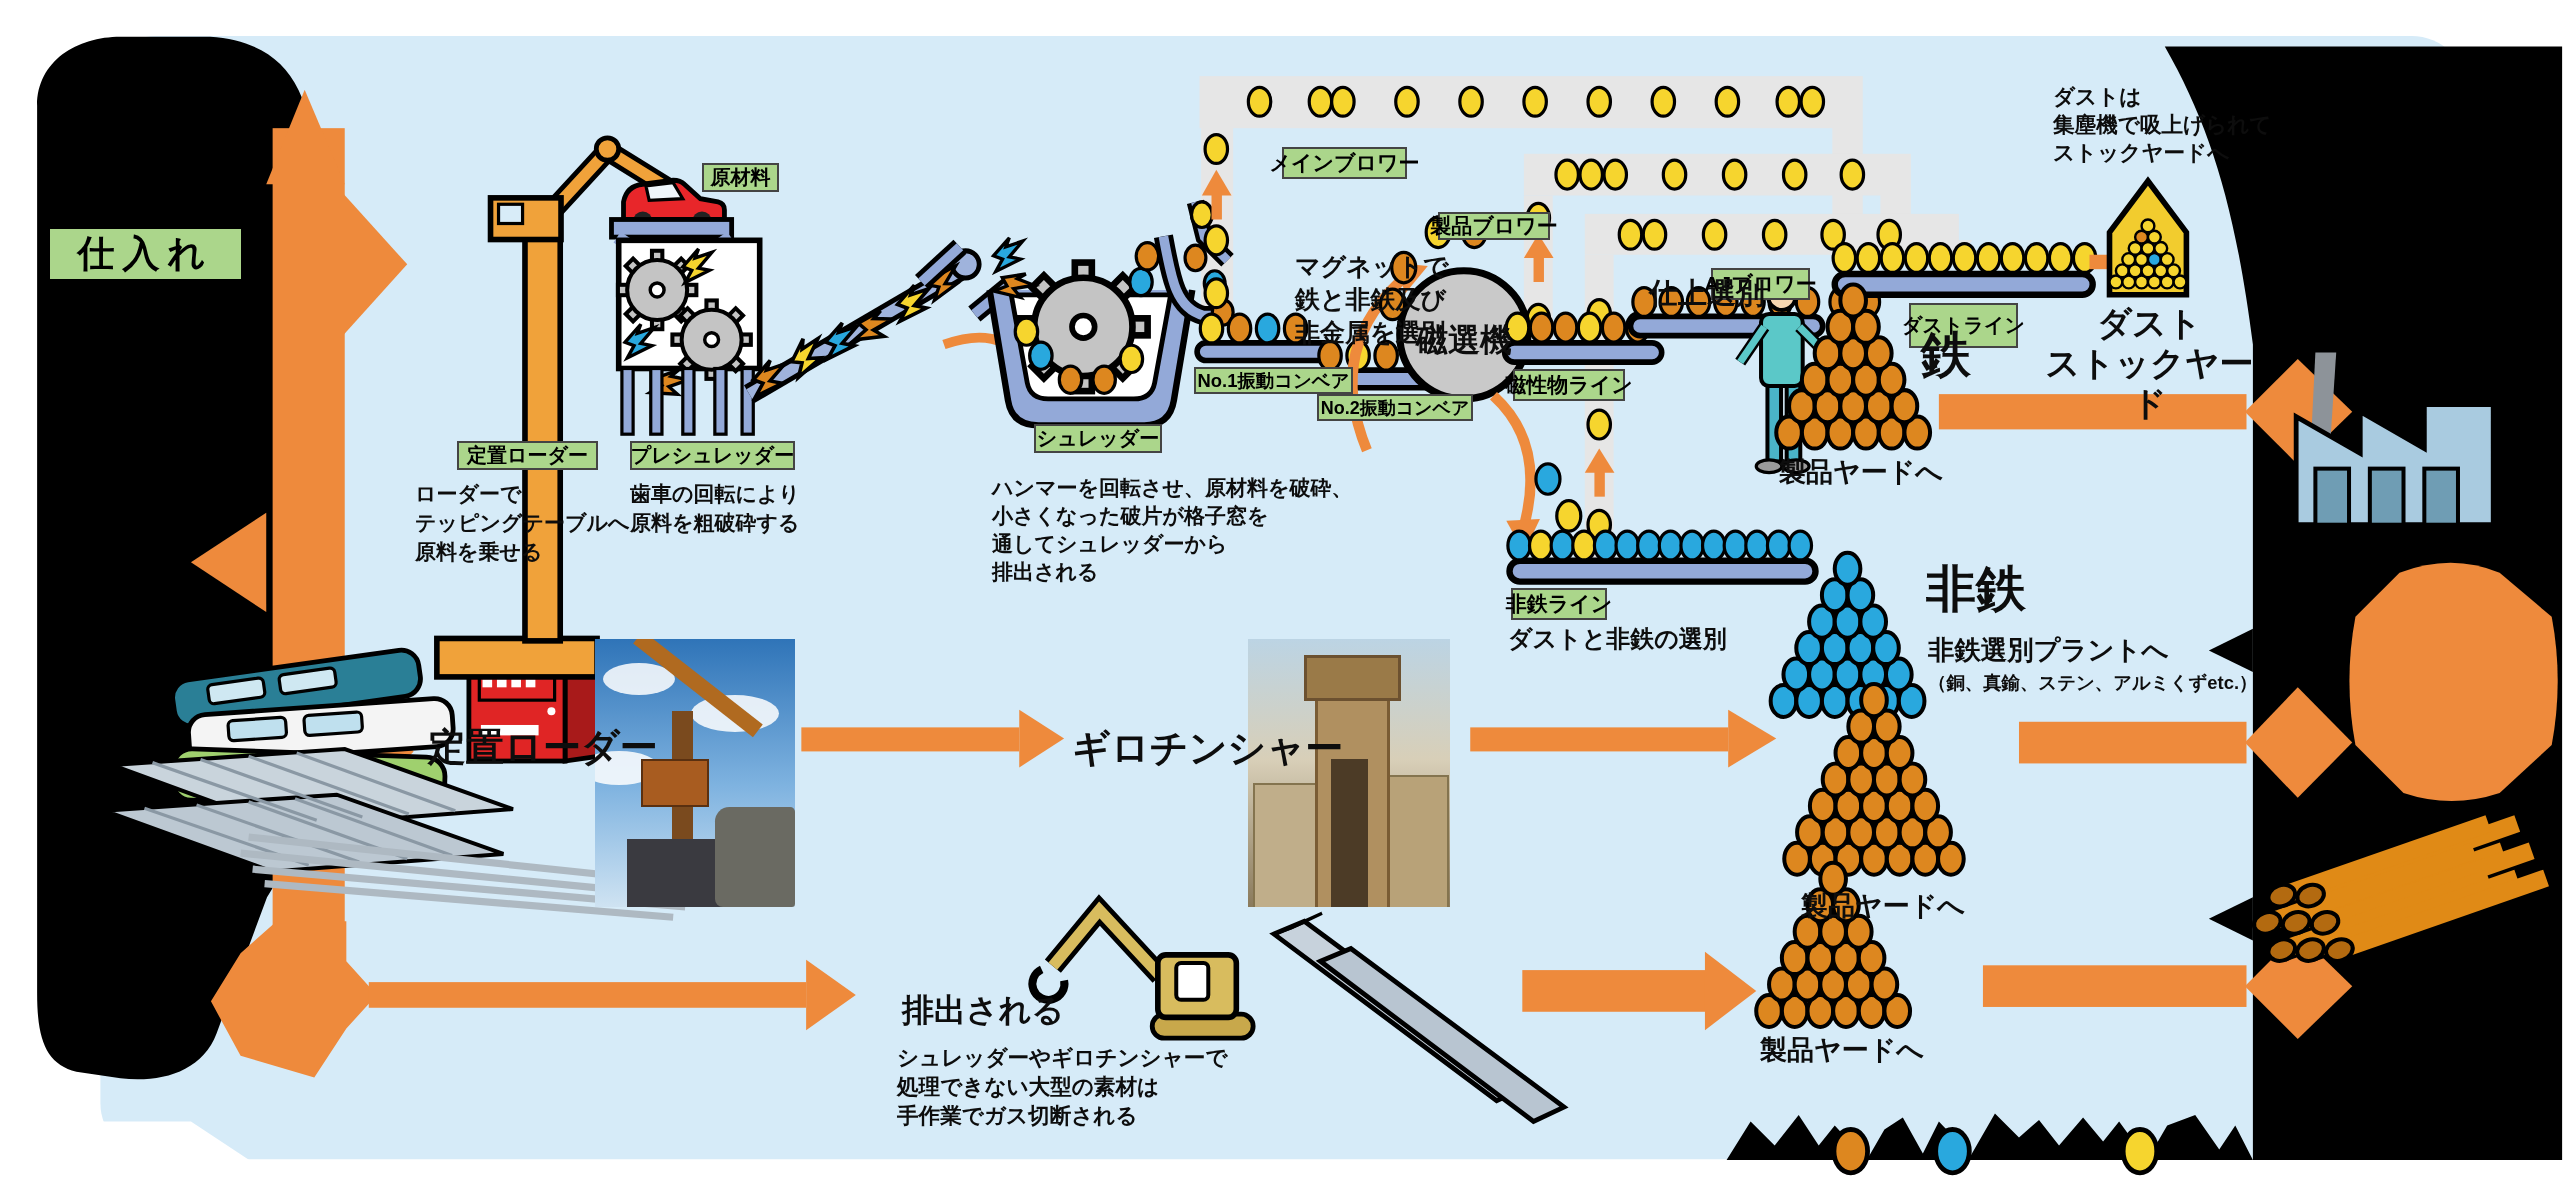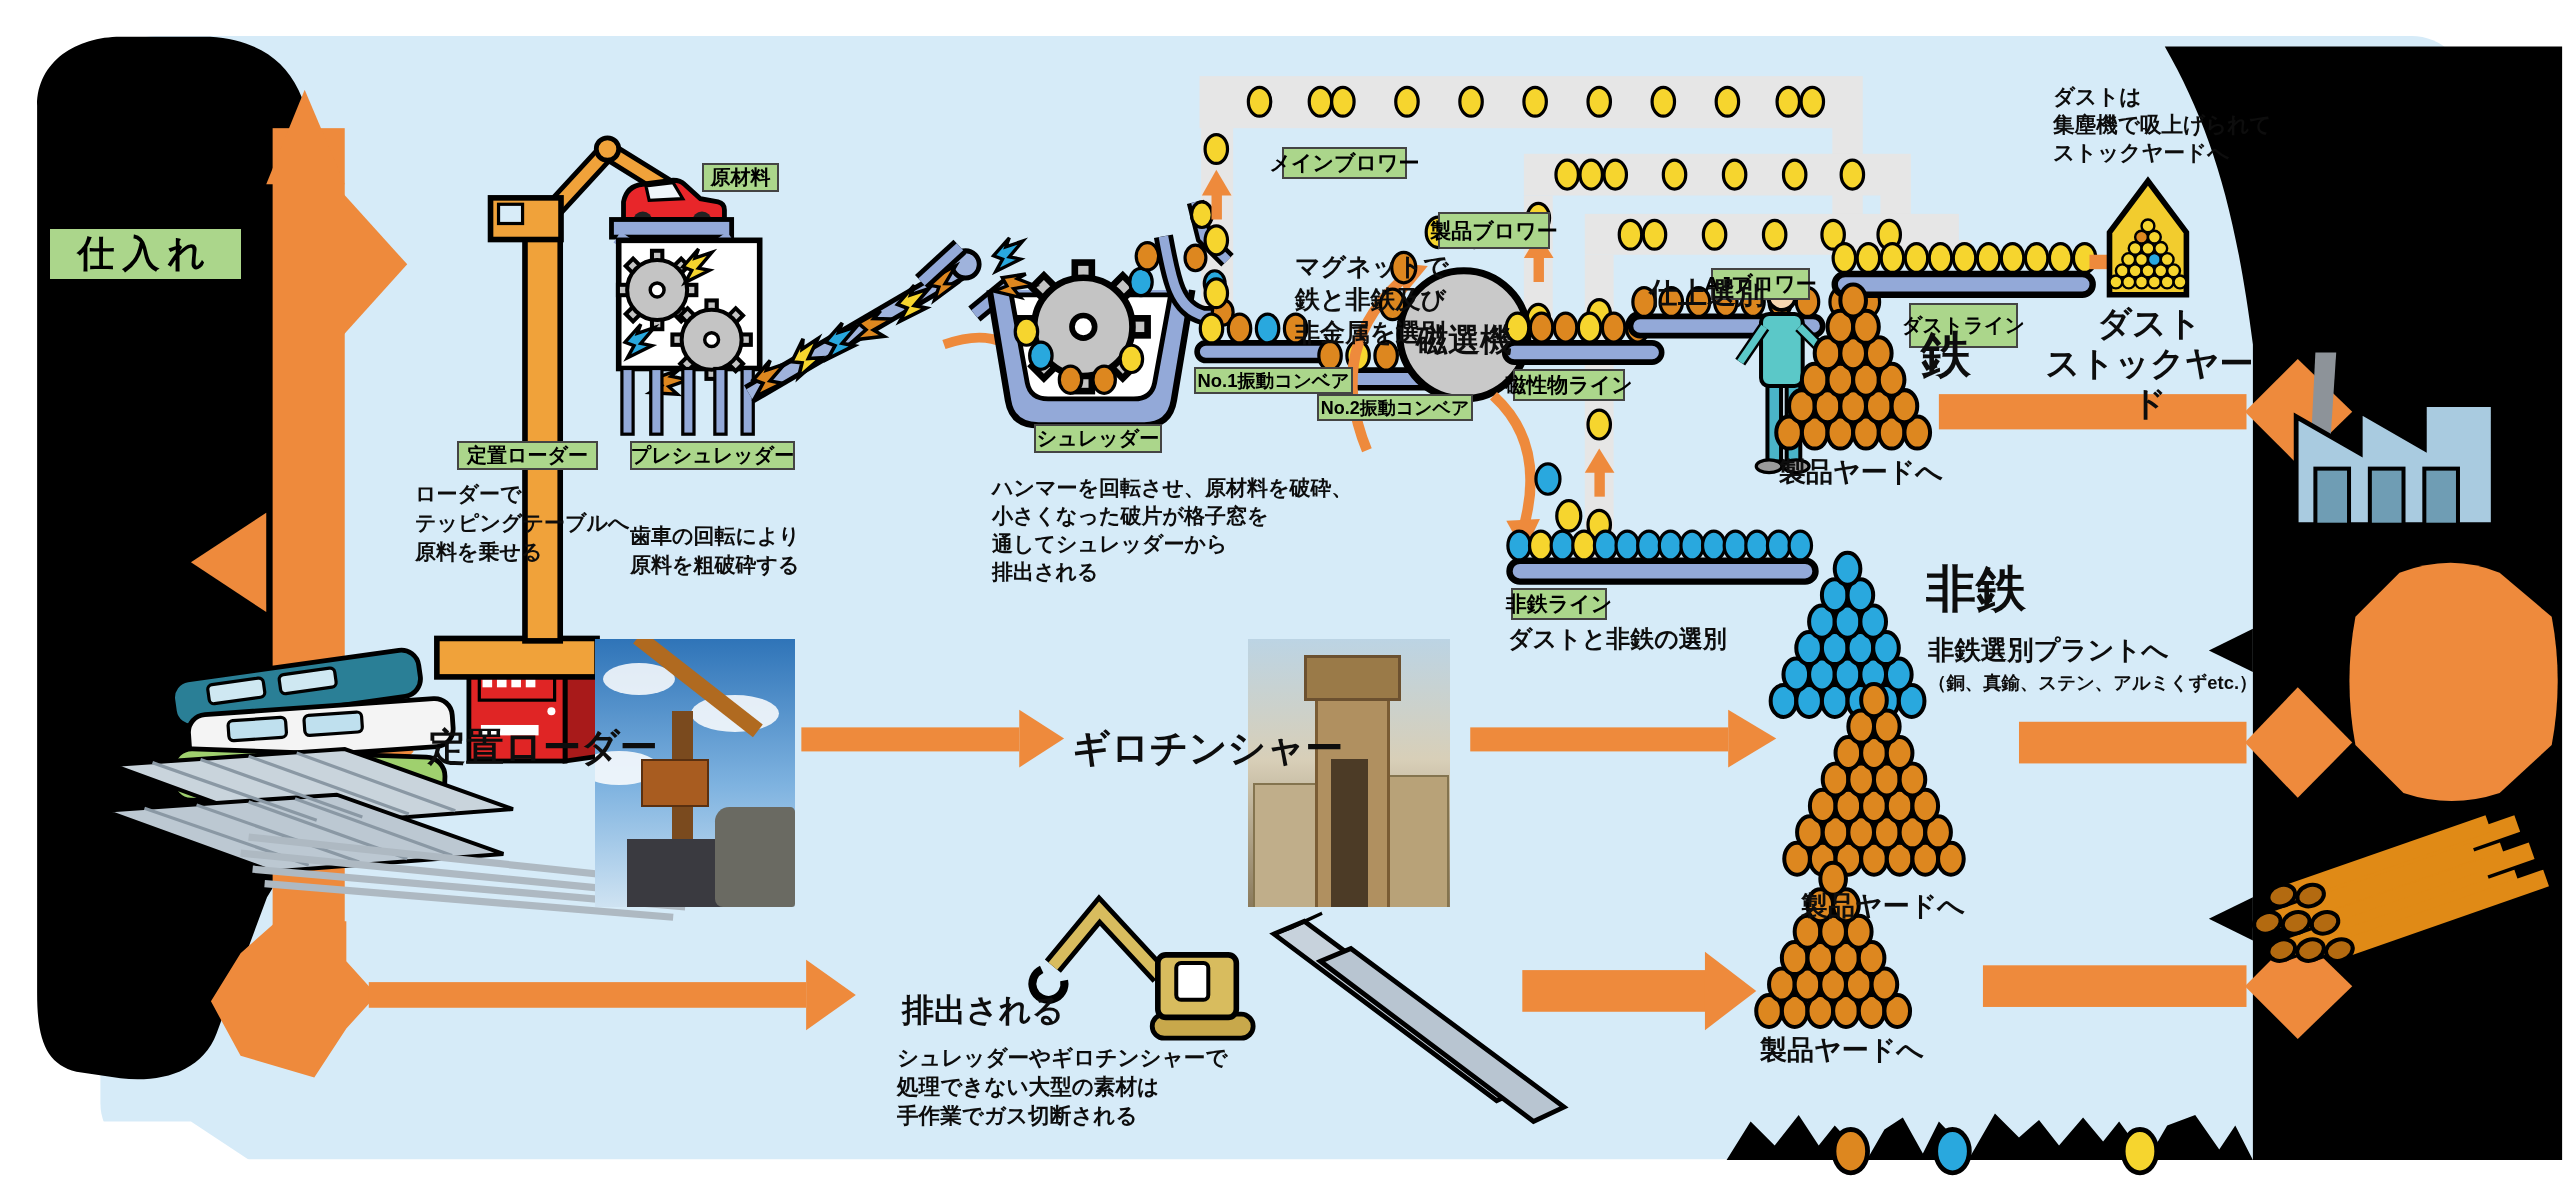--- a/index.html
+++ b/index.html
@@ -627,32 +627,32 @@
 </div>
 
 <div class="glabel noborder" style="left:50px;top:229px;width:191px;height:50px;font-size:37px;">仕入れ</div>
 <div class="glabel" style="left:457px;top:441px;width:141px;height:29px;font-size:20px;">定置ローダー</div>
 <div class="glabel" style="left:630px;top:441px;width:165px;height:29px;font-size:20px;">プレシュレッダー</div>
 <div class="glabel" style="left:702px;top:163px;width:77px;height:29px;font-size:20px;">原材料</div>
 <div class="glabel" style="left:1034px;top:424px;width:128px;height:29px;font-size:20px;">シュレッダー</div>
 <div class="glabel" style="left:1194px;top:367px;width:159px;height:27px;font-size:18.4px;">No.1振動コンベア</div>
 <div class="glabel" style="left:1317px;top:394px;width:156px;height:27px;font-size:18px;">No.2振動コンベア</div>
 <div class="glabel" style="left:1282px;top:147px;width:125px;height:32px;font-size:21px;">メインブロワー</div>
-<div class="glabel" style="left:1438px;top:212px;width:112px;height:37px;font-size:21px;">製品ブロワー</div>
+<div class="glabel" style="left:1438px;top:212px;width:112px;height:28px;font-size:21px;">製品ブロワー</div>
 <div class="glabel" style="left:1711px;top:268px;width:99px;height:32px;font-size:21px;">AJブロワー</div>
 <div class="glabel" style="left:1513px;top:369px;width:112px;height:32px;font-size:21px;">磁性物ライン</div>
 <div class="glabel" style="left:1511px;top:588px;width:96px;height:32px;font-size:21px;">非鉄ライン</div>
 <div class="glabel" style="left:1909px;top:303px;width:109px;height:45px;font-size:20px;">ダストライン</div>
 
 <div class="t" style="left:1400px;top:319px;width:128px;text-align:center;font-size:32px;">磁選機</div>
 
 <div class="t" style="left:415px;top:479px;font-size:21px;line-height:29px;">ローダーで
 テッピングテーブルへ
 原料を乗せる</div>
-<div class="t" style="left:630px;top:479px;font-size:21px;line-height:29px;margin-top:42px;">歯車の回転により
+<div class="t" style="left:630px;top:479px;font-size:21px;line-height:29px;">歯車の回転により
 原料を粗破砕する</div>
 <div class="t" style="left:992px;top:474px;font-size:21px;line-height:28px;">ハンマーを回転させ、原材料を破砕、
 小さくなった破片が格子窓を
 通してシュレッダーから
 排出される</div>
 <div class="t" style="left:1295px;top:250px;font-size:25px;line-height:33px;">マグネットで
 鉄と非鉄及び
 非金属を選別</div>
 <div class="t" style="left:1649px;top:274px;font-size:29px;">仕上選別</div>
 <div class="t" style="left:1921px;top:322px;font-size:50px;">鉄</div>

